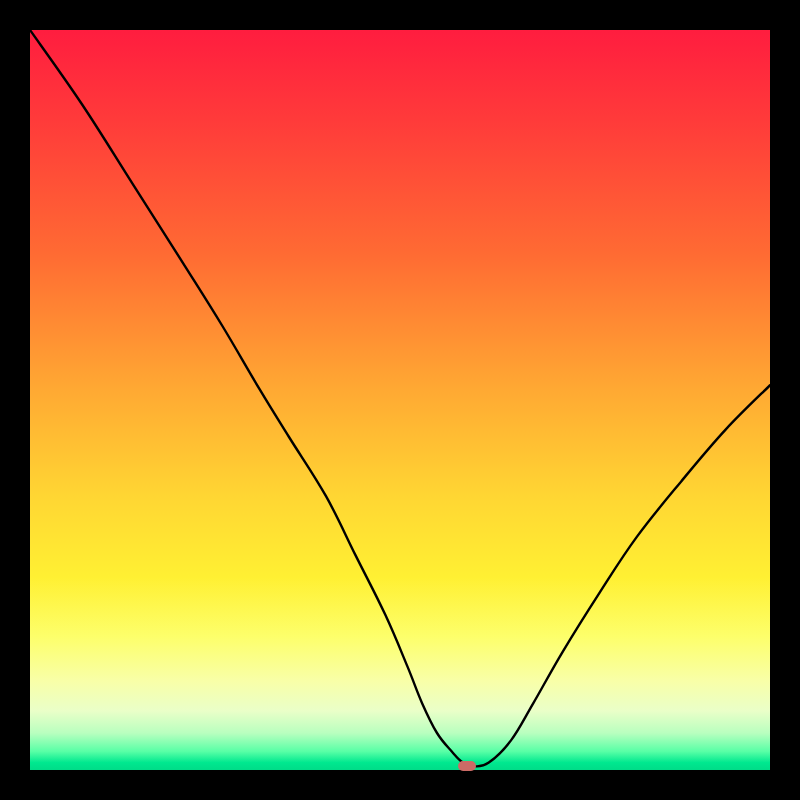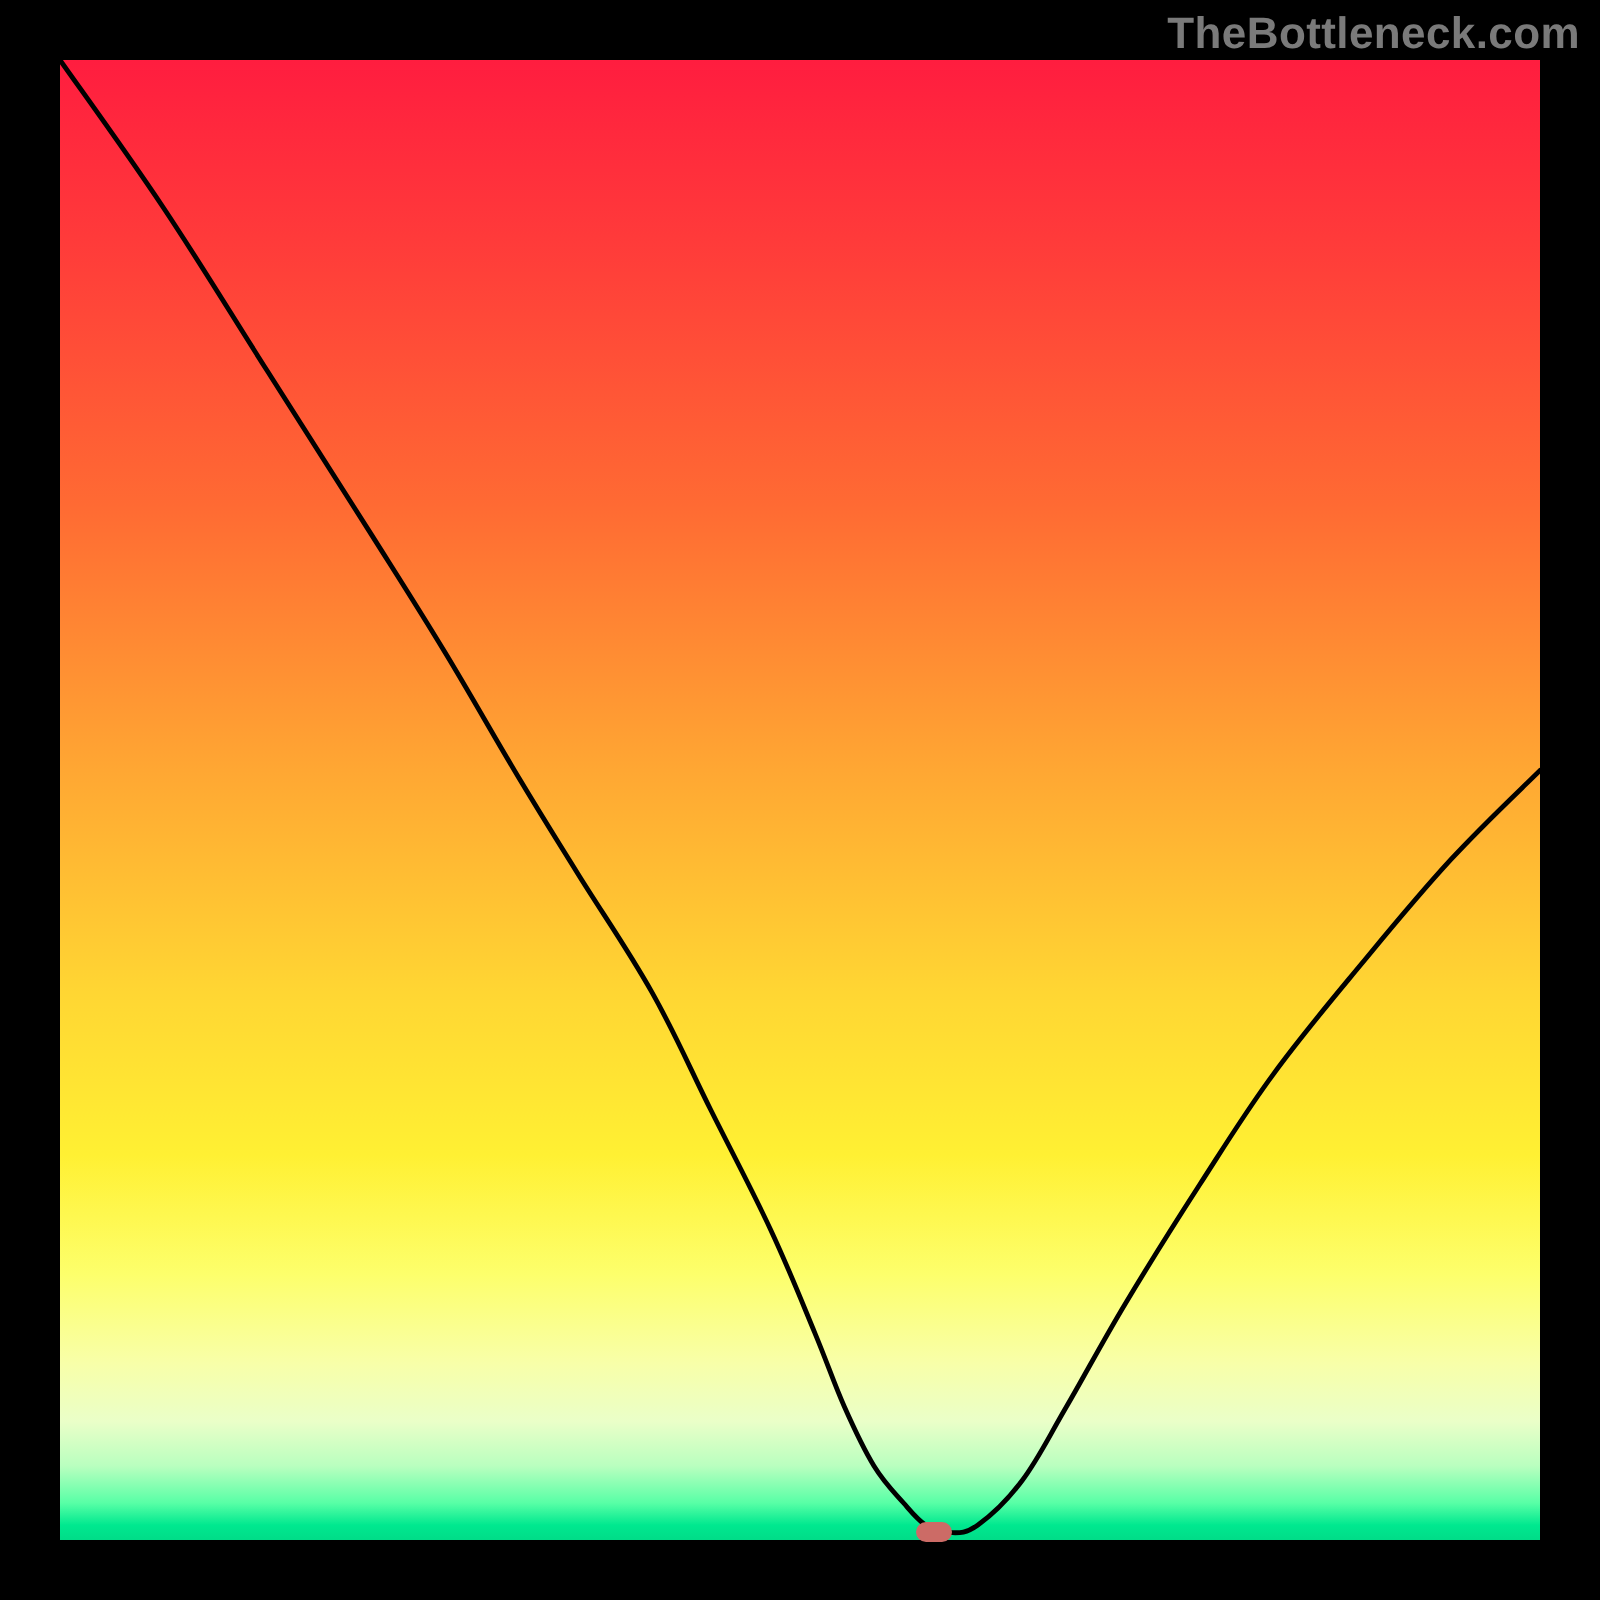--- a/index.html
+++ b/index.html
@@ -64,21 +64,20 @@
     top: 0;
     width: 740px;
     height: 740px;
   }
 </style>
 </head>
 <body>
 
 <div class="frame">
 
-  <div class="attribution">TheBottleneck.com</div>
 
   <div class="plot-area">
 
     <svg class="curve" viewBox="0 0 740 740" preserveAspectRatio="none">
       <path id="curve-path" d="M 0.00 0.00 C 9.50 13.57, 32.81 45.51, 51.80 74.00 C 70.79 102.49, 84.61 125.55, 103.60 155.40 C 122.59 185.25, 139.12 211.02, 155.40 236.80 C 171.68 262.58, 178.83 273.62, 192.40 296.00 C 205.97 318.38, 217.19 338.55, 229.40 358.90 C 241.61 379.25, 246.79 387.33, 259.00 407.00 C 271.21 426.67, 283.79 444.49, 296.00 466.20 C 308.21 487.91, 314.75 503.69, 325.60 525.40 C 336.45 547.11, 345.70 564.25, 355.20 584.60 C 364.70 604.95, 370.62 620.12, 377.40 636.40 C 384.18 652.68, 386.77 661.19, 392.20 673.40 C 397.63 685.61, 401.57 694.18, 407.00 703.00 C 412.43 711.82, 417.05 716.07, 421.80 721.50 C 426.55 726.93, 428.83 729.89, 432.90 732.60 C 436.97 735.31, 439.25 736.30, 444.00 736.30 C 448.75 736.30, 452.02 737.35, 458.80 732.60 C 465.58 727.85, 472.86 721.25, 481.00 710.40 C 489.14 699.55, 493.70 689.68, 503.20 673.40 C 512.70 657.12, 520.59 641.95, 532.80 621.60 C 545.01 601.25, 556.23 583.43, 569.80 562.40 C 583.37 541.37, 591.88 527.25, 606.80 506.90 C 621.72 486.55, 634.92 471.07, 651.20 451.40 C 667.48 431.73, 679.32 417.24, 695.60 399.60 C 711.88 381.96, 731.86 363.34, 740.00 355.20" fill="none" stroke="#000" stroke-width="2.4" stroke-linecap="round" stroke-linejoin="round"></path>
     </svg>
 
     <div class="coaster" id="marker" style="left: 436.6px; top: 735.56px;"></div>
   </div>
 

